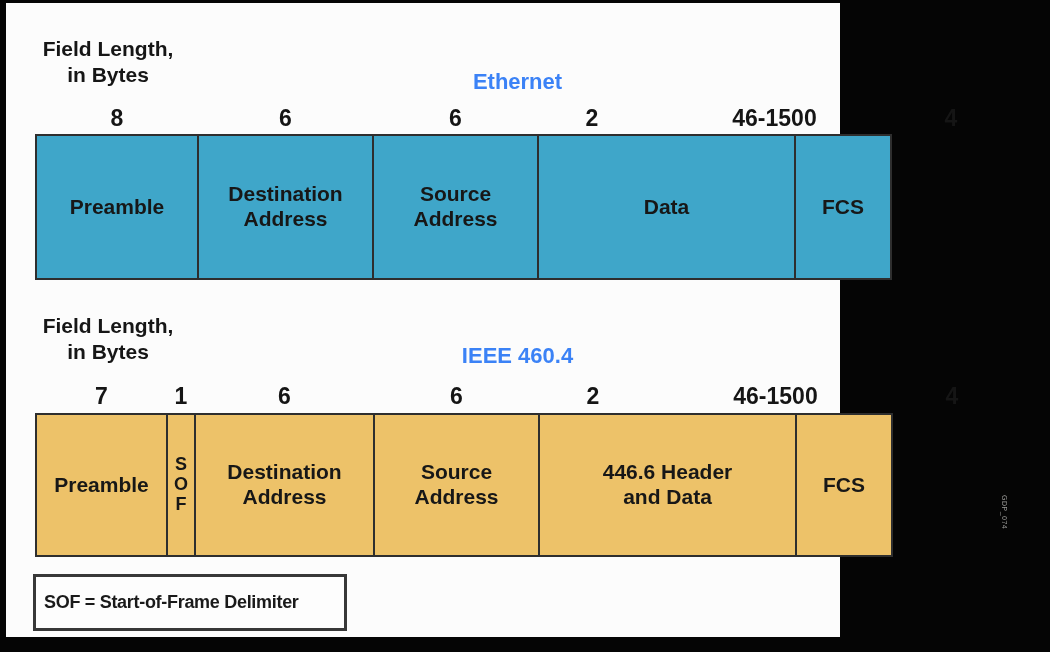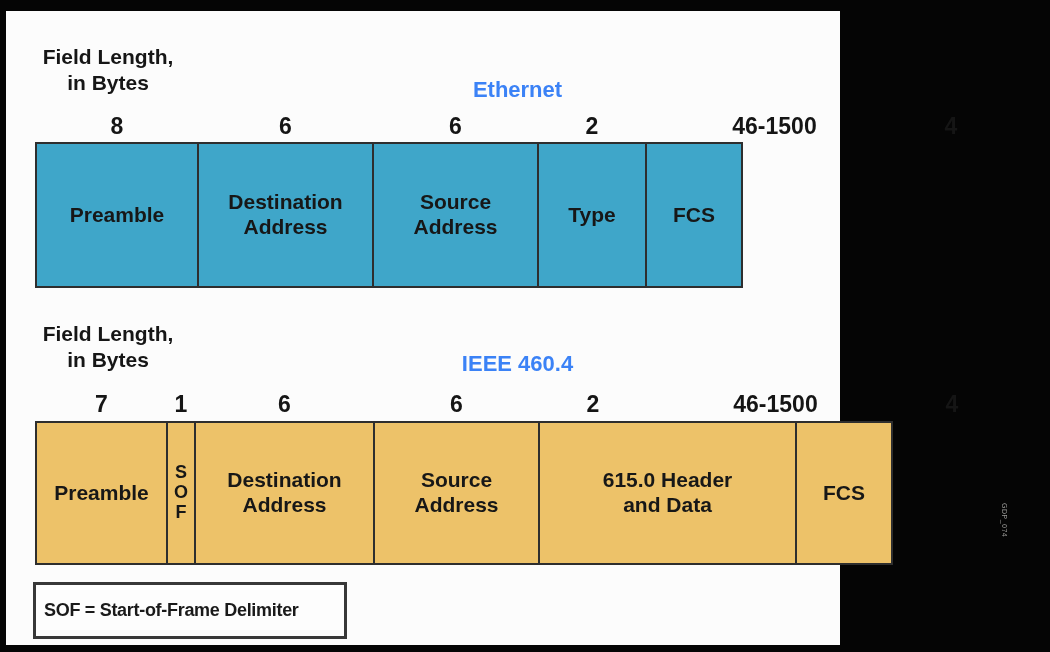--- a/index.html
+++ b/index.html
@@ -4,21 +4,21 @@
 <style>
   html,body{margin:0;padding:0;background:#111;}
   .screen{
     position:relative;
     width:1050px;height:652px;
     background:#050505;
     font-family:"Liberation Sans","DejaVu Sans",sans-serif;
     overflow:hidden;
   }
   .canvas{
-    position:absolute;left:6px;top:11px;width:834px;height:634px;
+    position:absolute;left:6px;top:3px;width:834px;height:634px;
     background:#fcfcfc;
   }
   .byte-label{
     position:absolute;left:27px;width:150px;
     font-size:21px;font-weight:bold;color:#161616;
     text-align:center;line-height:1.22;white-space:pre-line;
   }
   .frame-title{
     position:absolute;left:29px;width:965px;
     text-align:center;font-size:22px;font-weight:bold;color:#3b82f6;
@@ -81,21 +81,21 @@
           <div class="num" style="width: 110px;">2</div>
           <div class="num" style="width: 259px;">46-1500</div>
           <div class="num" style="width: 98px;">4</div>
         </div>
       <div class="boxes">
           <div class="box" style="width: 164px; background: rgb(63, 166, 201);">Preamble</div>
           <div class="box" style="width: 177px; background: rgb(63, 166, 201);">Destination
 Address</div>
           <div class="box" style="width: 167px; background: rgb(63, 166, 201);">Source
 Address</div>
-          <div class="box" style="width: 110px; background: rgb(63, 166, 201);">Type</div>
+          <div class="box" style="width: 259px; background: rgb(63, 166, 201);">Data</div>
           <div class="box" style="width: 98px; background: rgb(63, 166, 201);">FCS</div>
         </div>
     </section>
 
     <section class="row2">
       <div class="byte-label">Field Length,
 in Bytes</div>
       <div class="frame-title">IEEE 460.4</div>
       <div class="numbers">
           <div class="num" style="width: 133px;">7</div>
@@ -108,21 +108,21 @@
         </div>
       <div class="boxes">
           <div class="box" style="width: 133px; background: rgb(237, 194, 105);">Preamble</div>
           <div class="box vert" style="width: 30px; background: rgb(237, 194, 105);">S
 O
 F</div>
           <div class="box" style="width: 181px; background: rgb(237, 194, 105);">Destination
 Address</div>
           <div class="box" style="width: 167px; background: rgb(237, 194, 105);">Source
 Address</div>
-          <div class="box" style="width: 259px; background: rgb(237, 194, 105);">615.0 Header
+          <div class="box" style="width: 259px; background: rgb(237, 194, 105);">446.6 Header
 and Data</div>
           <div class="box" style="width: 98px; background: rgb(237, 194, 105);">FCS</div>
         </div>
     </section>
 
     <div class="legend">
       <div class="legend-line">SOF = Start-of-Frame Delimiter</div>
     </div>
 
     <div class="watermark">GDP_074</div>

